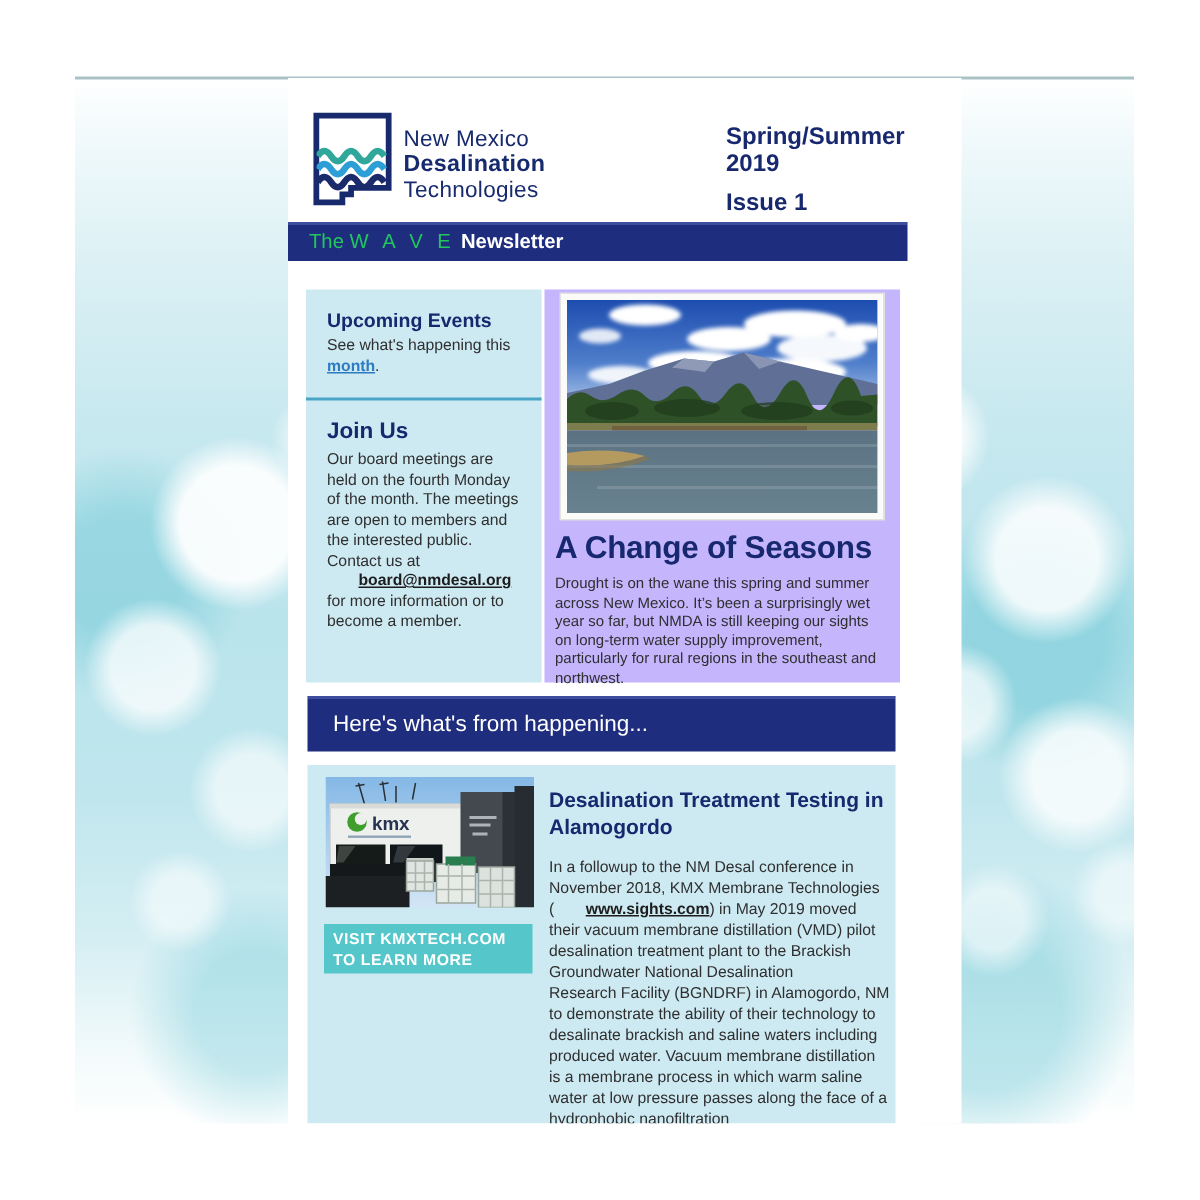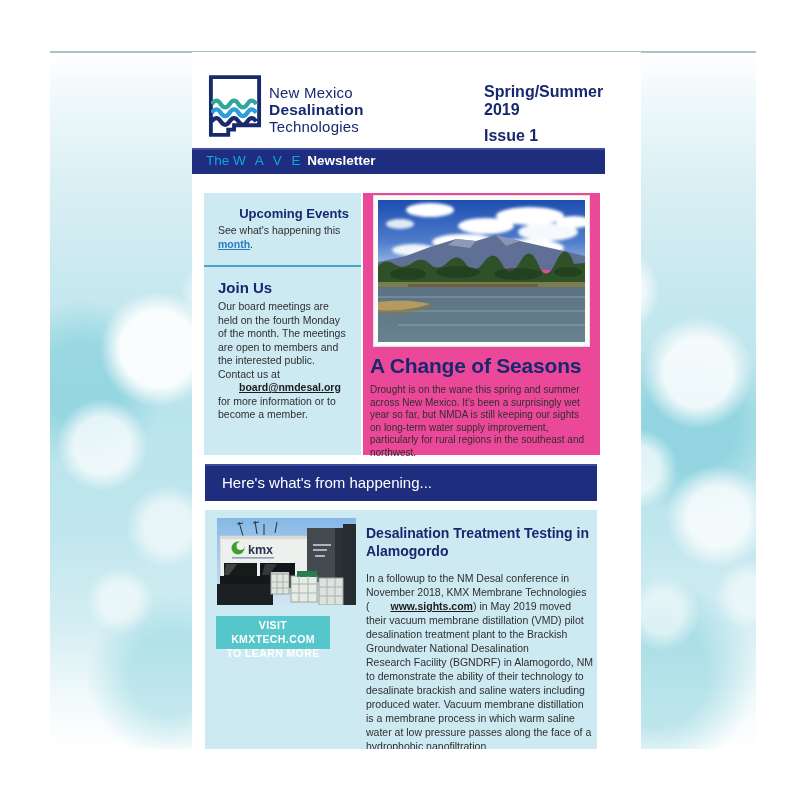--- a/index.html
+++ b/index.html
@@ -35,43 +35,43 @@
     position:absolute;left:192px;top:52px;width:413px;height:697px;
     background:#ffffff;overflow:hidden;padding-left:36px;
   }
   .nm-logo{position:absolute;left:16px;top:22px;}
   .wordmark{position:absolute;left:77px;top:32px;color:#172a6e;font-size:15px;line-height:17px;letter-spacing:.2px;}
   .wordmark .bold{font-weight:bold;font-size:15.5px;}
   .issue{position:absolute;left:292px;top:31px;color:#17286f;font-size:16px;font-weight:bold;}
   .issue div{margin-bottom:8px;}
   .banner{background:#1e2d7d;color:#ffffff;box-shadow:inset 0 2px 0 rgba(120,140,220,.35);}
   .banner1{position:absolute;left:0;top:96px;width:413px;height:26px;line-height:26px;font-size:13.5px;padding-left:14px;box-sizing:border-box;}
-  .banner1 .wave-blue{color:#0ea5e9;}
+  .banner1 .wave-blue{color:#22c55e;}
   .banner1 .spaced{letter-spacing:3px;}
   .banner1 .banner-white{color:#ffffff;font-weight:bold;}
   
   .sidebar{position:absolute;left:12px;top:141px;width:157px;height:262px;background:#cde9f2;box-sizing:border-box;padding:13px 12px 0 14px;}
-  .side-h1{color:#17286f;font-size:13px;font-weight:bold;margin:0 0 3px 0;text-align:right;}
+  .side-h1{color:#17286f;font-size:13px;font-weight:bold;margin:0 0 3px 0;}
   .side-h2{color:#17286f;font-size:15px;font-weight:bold;margin:10px 0 4px 0;}
   .side-p{color:#2f2f2f;font-size:10.5px;line-height:13.5px;margin:0;}
   .side-divider{height:2px;background:#49a4c6;margin:14px -12px 12px -14px;}
   a.link-blue{color:#2d7cc1;font-weight:bold;text-decoration:underline;cursor:pointer;}
   a.link-dark{color:#1c1c1c;font-weight:bold;text-decoration:underline;cursor:pointer;margin-left:21px;}
-  .feature{position:absolute;left:171px;top:141px;width:237px;height:262px;background:#ec4899;}
+  .feature{position:absolute;left:171px;top:141px;width:237px;height:262px;background:#c4b5fd;}
   .photo-frame{margin:3px auto 0 auto;width:207px;border:4px solid #fbfbf9;outline:1px solid #e2e2df;}
   .photo-frame svg{display:block;}
   .feature-h{color:#17286f;font-size:21px;font-weight:bold;margin:8px 7px 0 7px;letter-spacing:-.2px;}
   .feature-p{color:#2f2f2f;font-size:10px;line-height:12.5px;margin:6px 8px 0 7px;}
   .banner2{position:absolute;left:13px;top:412px;width:392px;height:37px;line-height:37px;font-size:15px;padding-left:17px;box-sizing:border-box;}
   
   .section{position:absolute;left:13px;top:458px;width:392px;height:239px;background:#cde9f2;overflow:hidden;}
   .kmx-photo{position:absolute;left:12px;top:8px;}
-  .cta-btn{position:absolute;left:11px;top:106px;width:114px;height:33px;background:#55c6ca;border:0;
+  .cta-btn{position:absolute;left:11px;top:106px;width:139px;height:33px;background:#55c6ca;border:0;
     color:#ffffff;font-family:inherit;font-weight:bold;font-size:10.5px;line-height:14px;letter-spacing:.4px;
-    text-align:center;cursor:pointer;padding:2px 6px;box-sizing:border-box;}
+    text-align:left;cursor:pointer;padding:2px 6px;box-sizing:border-box;}
   .article{position:absolute;left:161px;top:6px;width:227px;}
   .article-h{color:#17286f;font-size:14px;line-height:18px;font-weight:bold;margin:8px 0 0 0;}
   .article-p{color:#2f2f2f;font-size:10.5px;line-height:14px;margin:11px 0 0 0;white-space:pre-line;}
 </style>
 </head>
 <body>
 
 <div class="backdrop"></div>
 
 <div class="panel">

